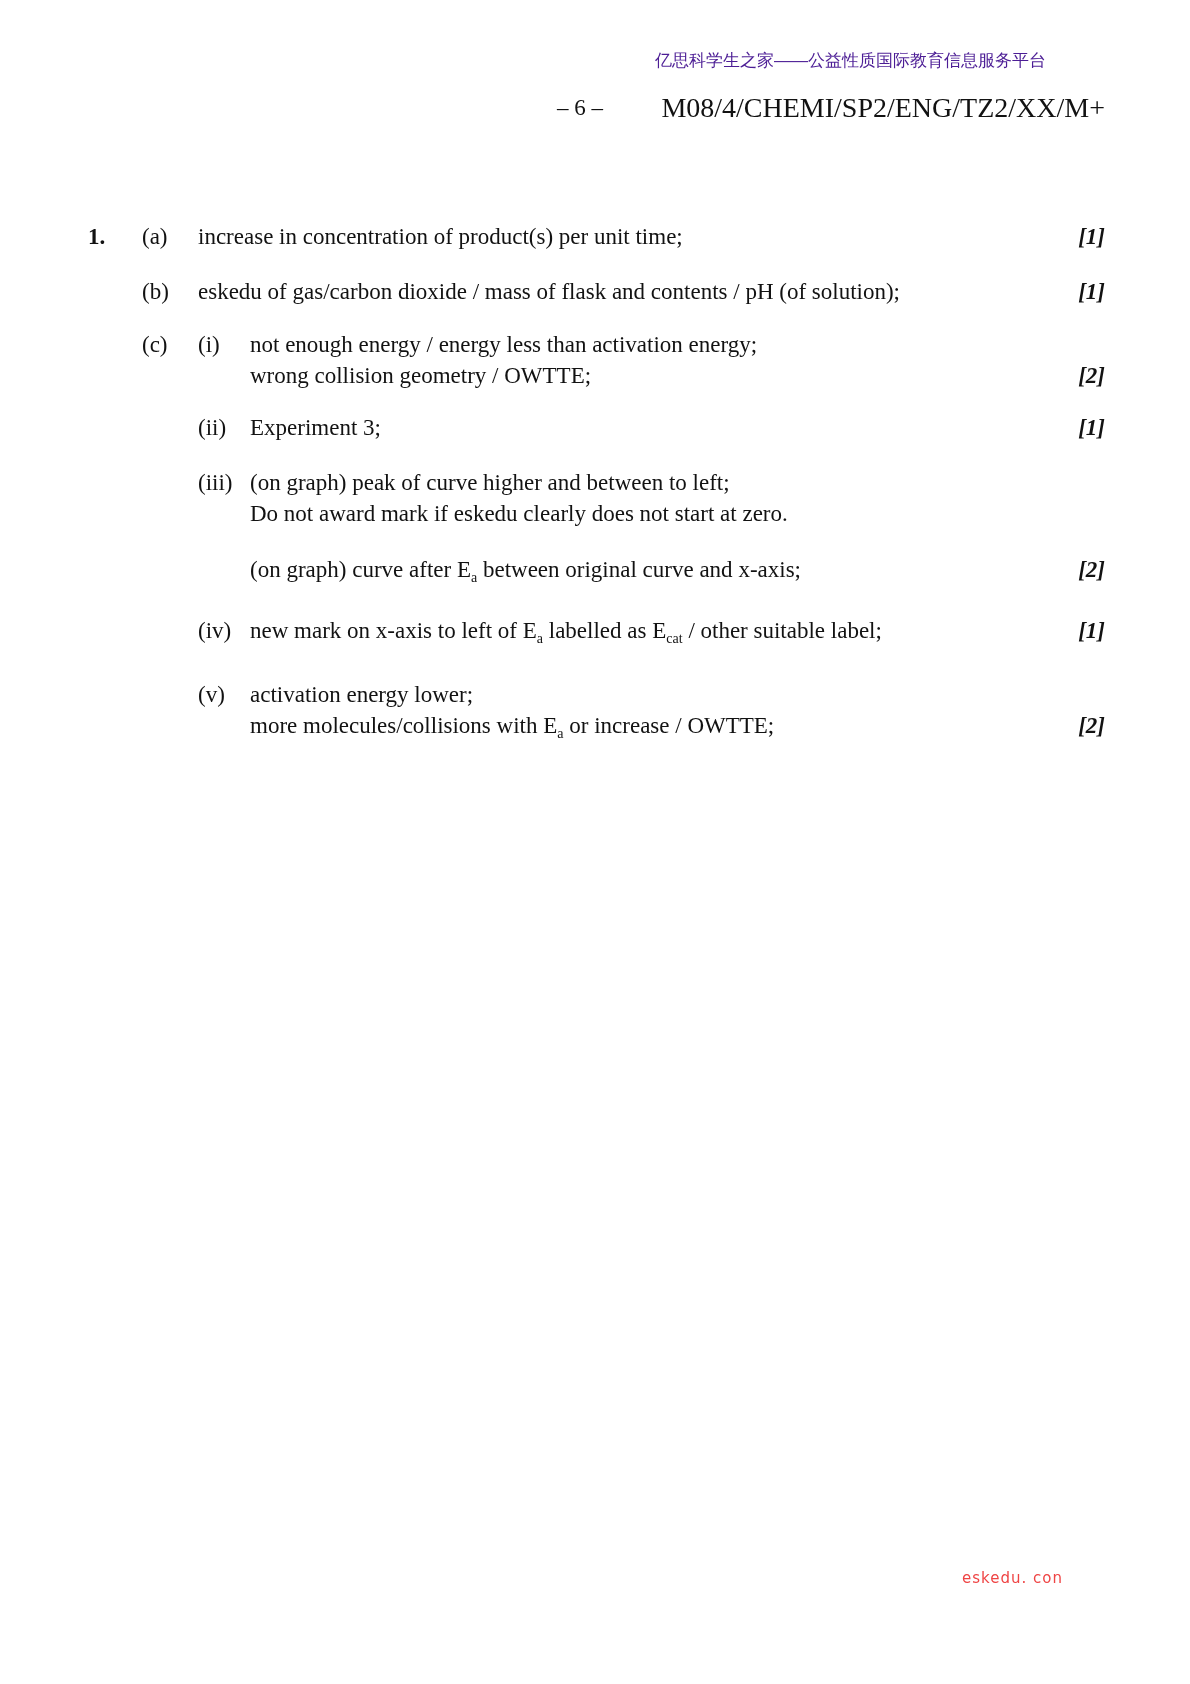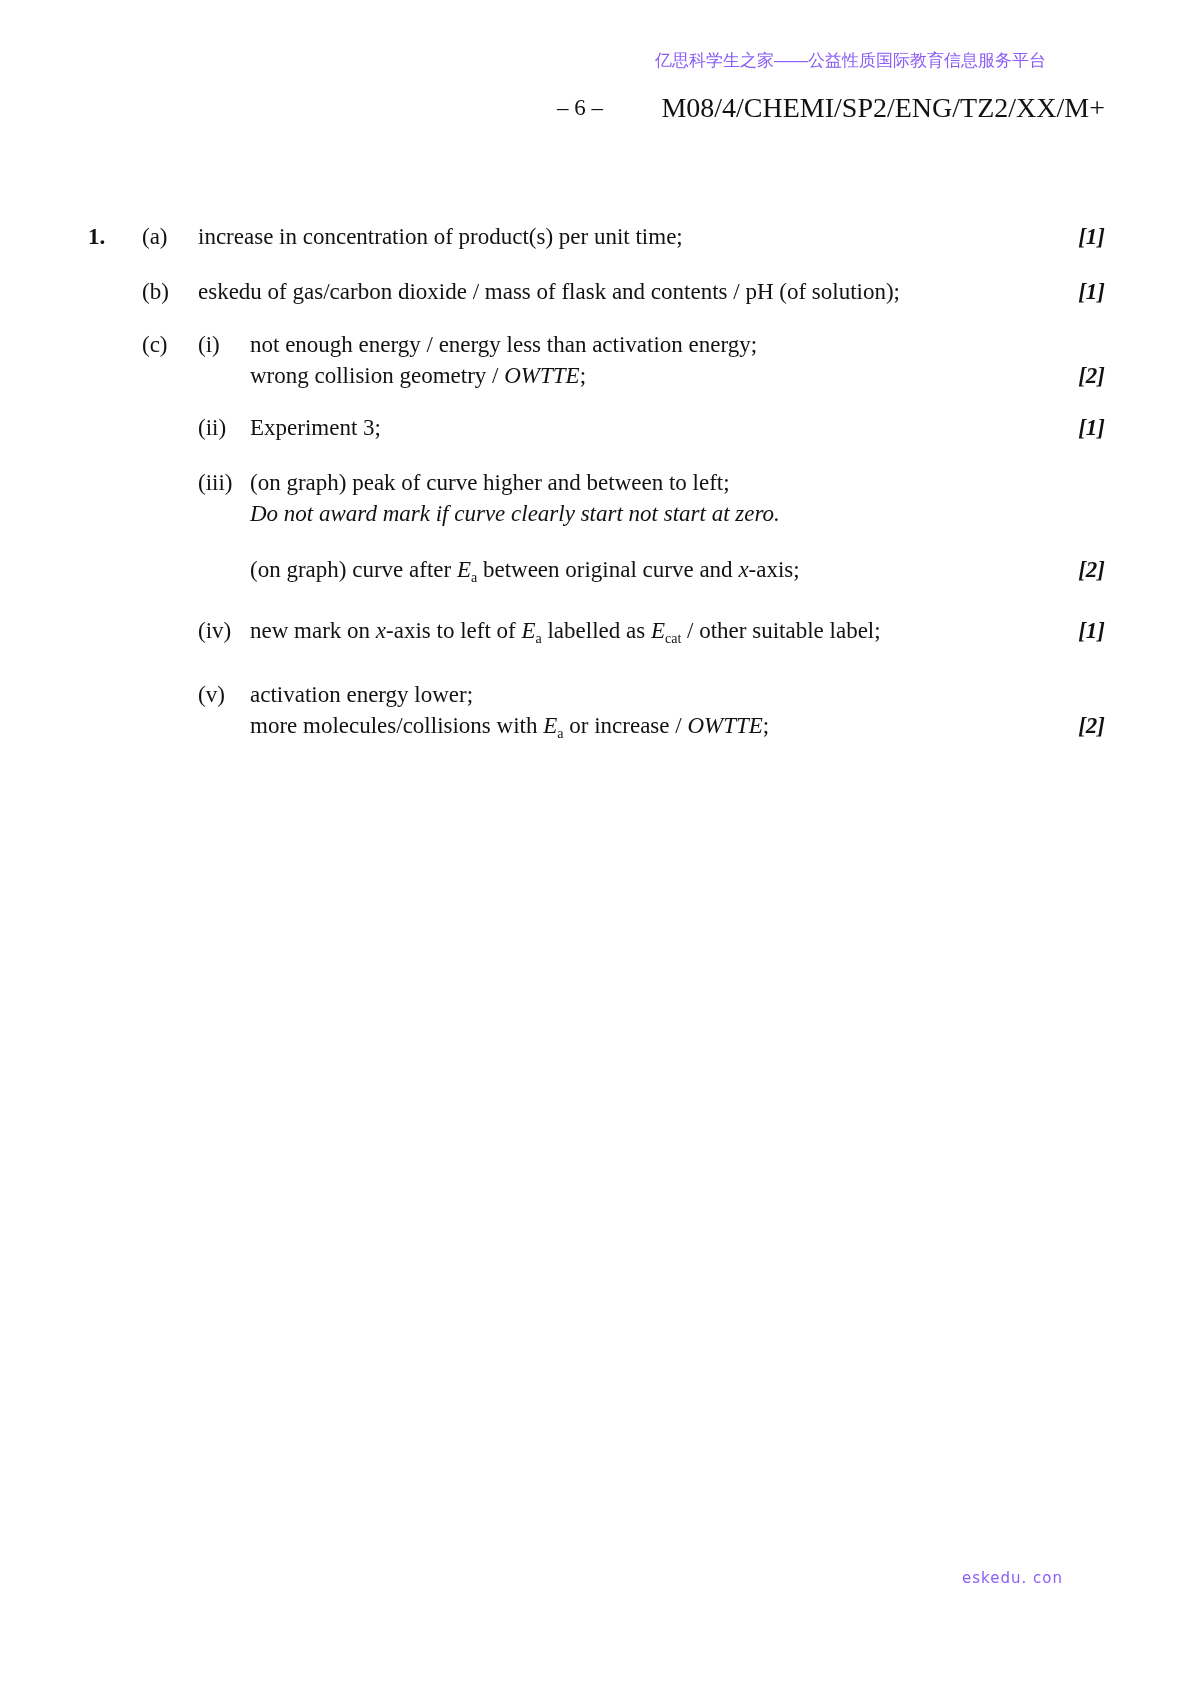--- a/index.html
+++ b/index.html
@@ -10,21 +10,21 @@
     margin:0 auto;
     background:#ffffff;
     font-family:"Liberation Serif", serif;
     color:#121212;
     overflow:hidden;
   }
   .cn-banner{
     position:absolute; top:50px; right:144px;
     font-family:"Liberation Sans", sans-serif;
     font-size:17px; line-height:22px;
-    color:#8b5cf6; white-space:nowrap;
+    color:#4c1d95; white-space:nowrap;
   }
   .page-num{
     position:absolute; top:92px; left:540px; width:80px;
     font-size:23px; line-height:31px; text-align:center; white-space:nowrap;
   }
   .doc-code{
     position:absolute; top:92px; right:85px;
     font-size:28px; line-height:31px; white-space:nowrap;
   }
   .section-title{
@@ -43,27 +43,27 @@
   .c.letter{grid-column:2;}
   .c.roman{grid-column:3;}
   .body{grid-column:4;}
   .body.span2{grid-column:3 / 5;}
   .line{line-height:31px; min-height:31px;}
   .mark{
     grid-column:5; text-align:right;
     font-style:italic; font-weight:bold; white-space:nowrap;
   }
   .mark.l1{padding-top:31px;}
-  .i{font-style:italic;margin-top:16px;}
+  .i{margin-top:16px;}
   .sub{font-size:14px; vertical-align:-5px; font-style:normal;}
   .footer-mark{
     position:absolute; top:1568px; left:962px;
     font-family:"DejaVu Sans", sans-serif;
     font-size:15px; line-height:20px;
-    color:#8b5cf6; letter-spacing:1px; white-space:nowrap;
+    color:#ef4444; letter-spacing:1px; white-space:nowrap;
   }
 </style>
 </head>
 <body>
 
 <div class="page">
 
   <div class="cn-banner">亿思科学生之家——公益性质国际教育信息服务平台</div>
 
   <div class="page-num">– 6 –</div>
@@ -102,21 +102,21 @@
     <div class="body">
       <div class="line"><span>Experiment 3;</span></div>
     </div>
     <span class="mark">[1]</span>
   </div>
 
   <div class="row" style="top:467px">
     <span class="c roman">(iii)</span>
     <div class="body">
       <div class="line"><span>(on graph) peak of curve higher and between to left;</span></div>
-      <div class="line"><span class="i">Do not award mark if curve clearly start not start at zero.</span></div>
+      <div class="line"><span class="i">Do not award mark if eskedu clearly does not start at zero.</span></div>
     </div>
     <span class="mark"></span>
   </div>
 
   <div class="row" style="top:554px">
     <div class="body">
       <div class="line"><span>(on graph) curve after </span><span class="i">E</span><span class="sub">a</span><span> between original curve and </span><span class="i">x</span><span>-axis;</span></div>
     </div>
     <span class="mark">[2]</span>
   </div>

